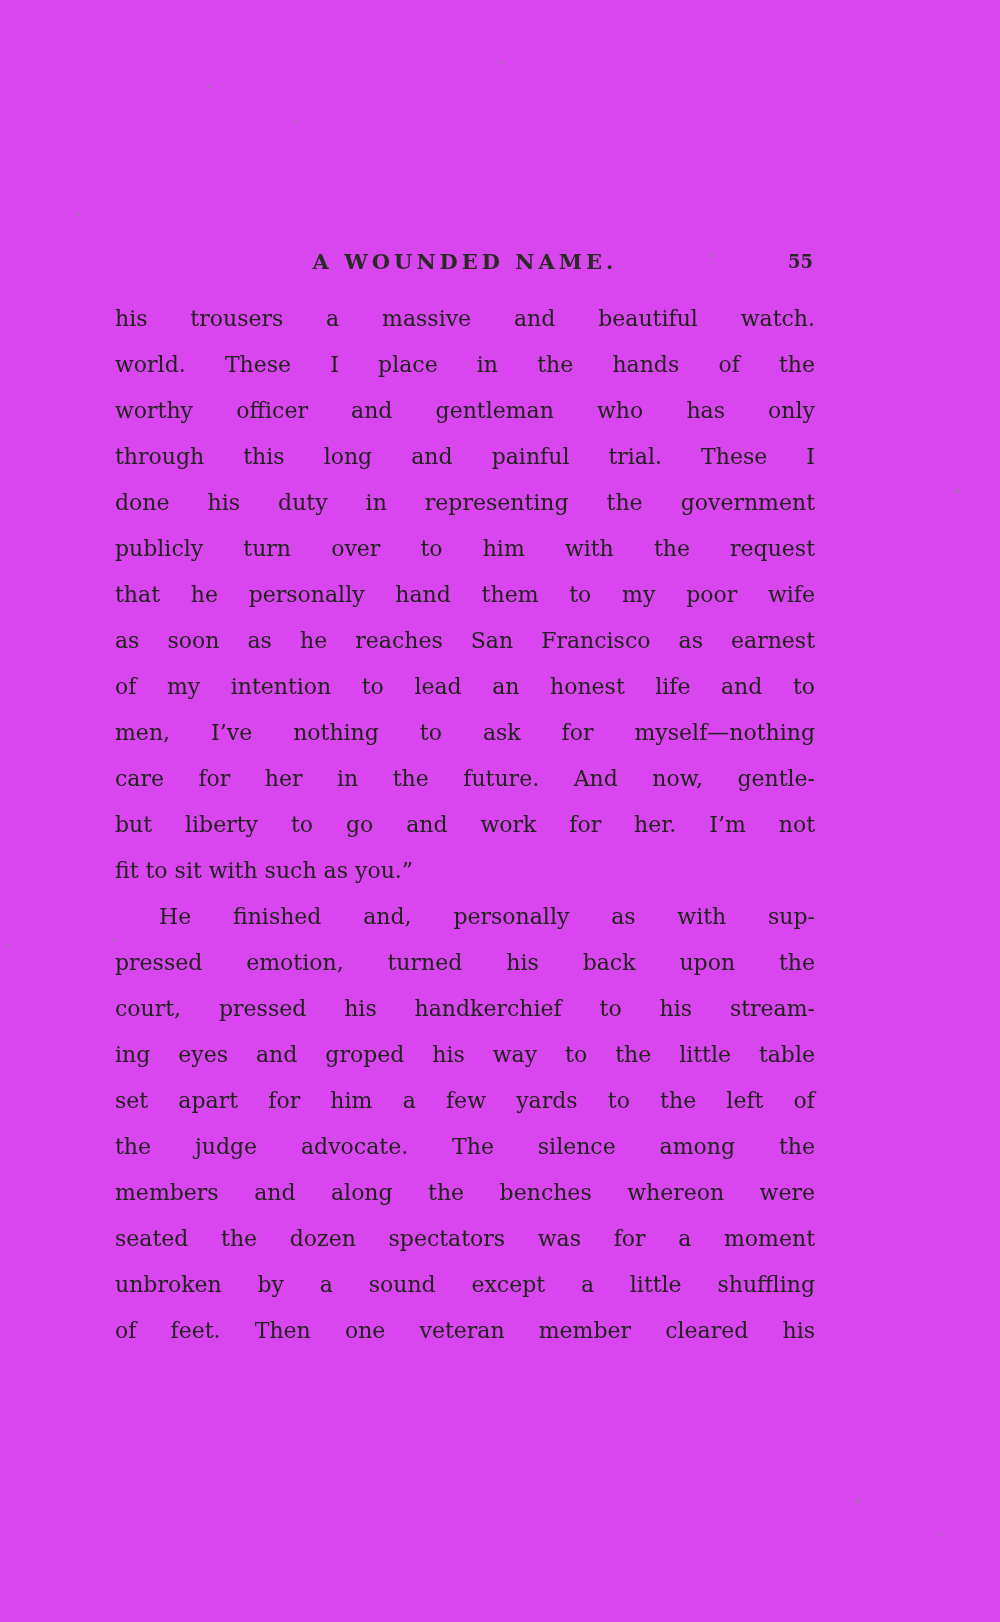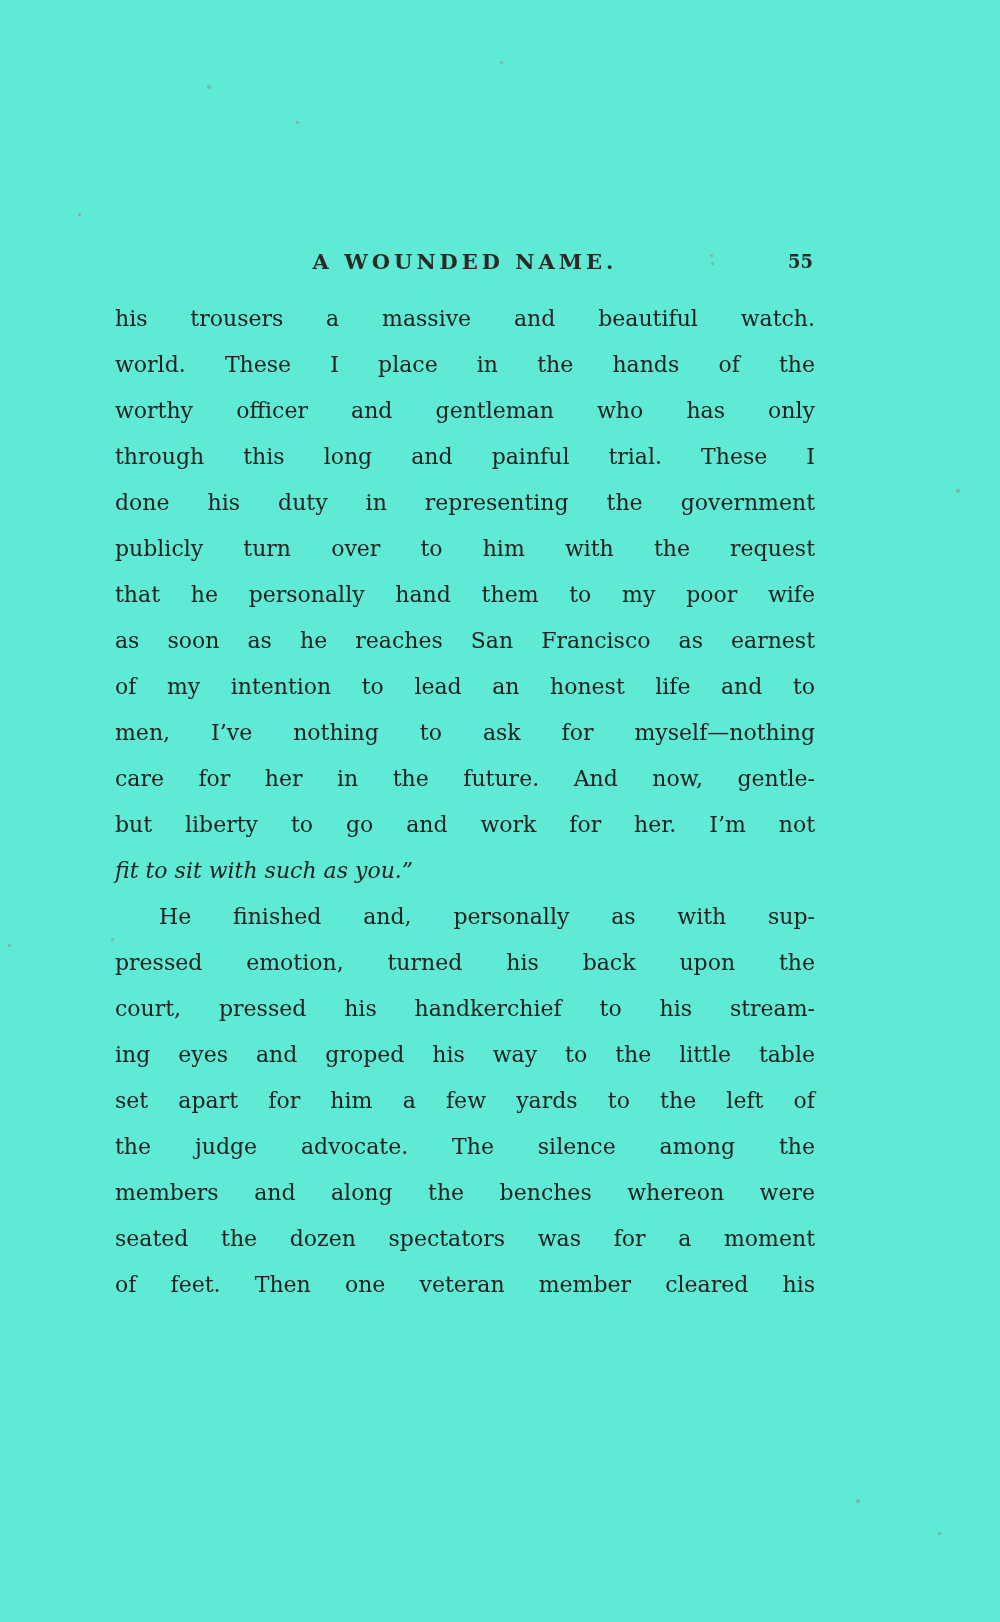--- a/index.html
+++ b/index.html
@@ -5,21 +5,21 @@
   html, body {
     margin: 0;
     padding: 0;
     background: #f4f3f0;
   }
   .scan-page {
     position: relative;
     width: 1000px;
     height: 1622px;
     margin: 0 auto;
-    background: #5eead4;
+    background: #d946ef;
     overflow: hidden;
     font-family: "DejaVu Serif", serif;
     color: #232220;
   }
   
   .running-head {
     position: absolute;
     top: 246px;
     left: 115px;
     width: 700px;
@@ -53,21 +53,21 @@
   .paragraph { margin: 0; }
   .line {
     font-size: 22px;
     line-height: 46px;
     text-align: justify;
     text-align-last: justify;
     white-space: normal;
     color: #232220;
   }
   .line.indent { text-indent: 44px; }
-  .line.last-line { text-align-last: left; font-style: italic; }
+  .line.last-line { text-align-last: left; }
   
   .speck {
     position: absolute;
     width: 4px;
     height: 4px;
     border-radius: 50%;
     background: #8d8b85;
     opacity: 0.55;
   }
   .speck.s1 { left: 207px; top: 85px; }
@@ -110,20 +110,21 @@
       </div>
       <div class="paragraph">
         <div class="line indent">He finished and, personally as with sup-</div>
         <div class="line">pressed emotion, turned his back upon the</div>
         <div class="line">court, pressed his handkerchief to his stream-</div>
         <div class="line">ing eyes and groped his way to the little table</div>
         <div class="line">set apart for him a few yards to the left of</div>
         <div class="line">the judge advocate.  The silence among the</div>
         <div class="line">members and along the benches whereon were</div>
         <div class="line">seated the dozen spectators was for a moment</div>
+        <div class="line">unbroken by a sound except a little shuffling</div>
         <div class="line">of feet.  Then one veteran member cleared his</div>
       </div>
     </div>
 
   <span class="speck s1"></span>
   <span class="speck s2"></span>
   <span class="speck s3"></span>
   <span class="speck s4"></span>
   <span class="speck s5"></span>
   <span class="speck s6"></span>

